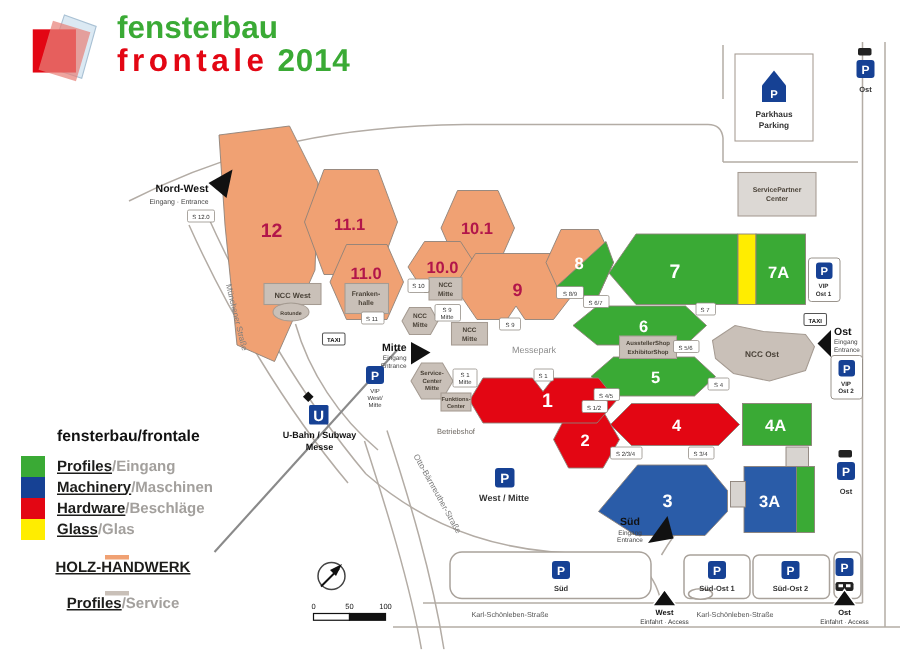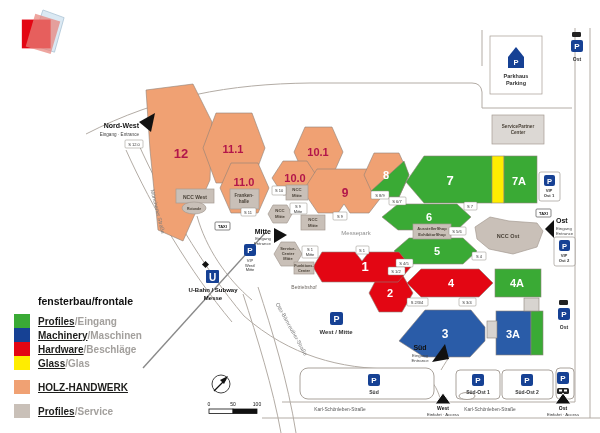--- a/index.html
+++ b/index.html
@@ -7,24 +7,24 @@
          font-family:"Liberation Sans",sans-serif;}
   .map{position:absolute;left:0;top:0;}
   svg text{font-family:"Liberation Sans",sans-serif;}
   
   .brand{position:absolute;left:18px;top:8px;display:flex;align-items:flex-start;}
   .brand-text{margin-left:12px;line-height:22px;}
   .brand-l1{font-size:21px;font-weight:bold;}
   .brand-l2{font-size:21px;font-weight:bold;letter-spacing:3px;}
   .brand-year{letter-spacing:0.5px;margin-left:6px;}
   
-  .legend{position:absolute;left:14px;top:295px;font-size:10px;}
+  .legend{position:absolute;left:14px;top:285px;font-size:10px;}
   .lg-title{margin-left:24px;font-weight:bold;font-size:10.5px;color:#111;margin-bottom:7px;}
   .lg-row{display:flex;align-items:center;height:14px;}
-  .lg-row.sp{margin-top:10px;}
+  .lg-row.sp{margin-top:10px;flex-direction:column;}
   .lg-label{margin-left:8px;white-space:nowrap;font-weight:bold;}
   .lg-en{color:#1d1d1b;text-decoration:underline;}
   .lg-de{color:#a3a09d;}
 </style>
 </head>
 <body>
 
 <div class="stage">
 
   <svg class="map" width="600" height="433" viewBox="0 0 600 433">
@@ -326,20 +326,26 @@
       <rect x="233" y="409" width="24" height="4.5" fill="#111" stroke="#111" stroke-width="0.8"></rect>
     </g>
   </svg>
 
   <div class="brand">
     <svg width="48" height="50" viewBox="0 0 50 52">
       <polygon points="26,2 48,10 38,46 14,38" fill="#dbe9f3" stroke="#a9c1d4" stroke-width="0.8"></polygon>
       <rect x="4" y="12" width="30" height="30" fill="#e30613"></rect>
       <polygon points="18,6 44,14 34,48 8,40" fill="#e8827a" opacity="0.72"></polygon>
     </svg>
+    <div class="brand-text">
+      <div class="brand-l1" style="color:#3aaa35;">fensterbau</div>
+      <div class="brand-l2" style="color:#e30613;">
+        <span>frontale</span><span class="brand-year" style="color:#3aaa35;">2014</span>
+      </div>
+    </div>
   </div>
 
   <div class="legend">
     <div class="lg-title">fensterbau/frontale</div>
 
     <div class="lg-row">
       <svg width="16" height="14">
           <rect width="16" height="14" fill="#3aaa35"></rect>
         </svg>
       <span class="lg-label"><span class="lg-en">Profiles</span><span class="lg-de">/Eingang</span></span>

